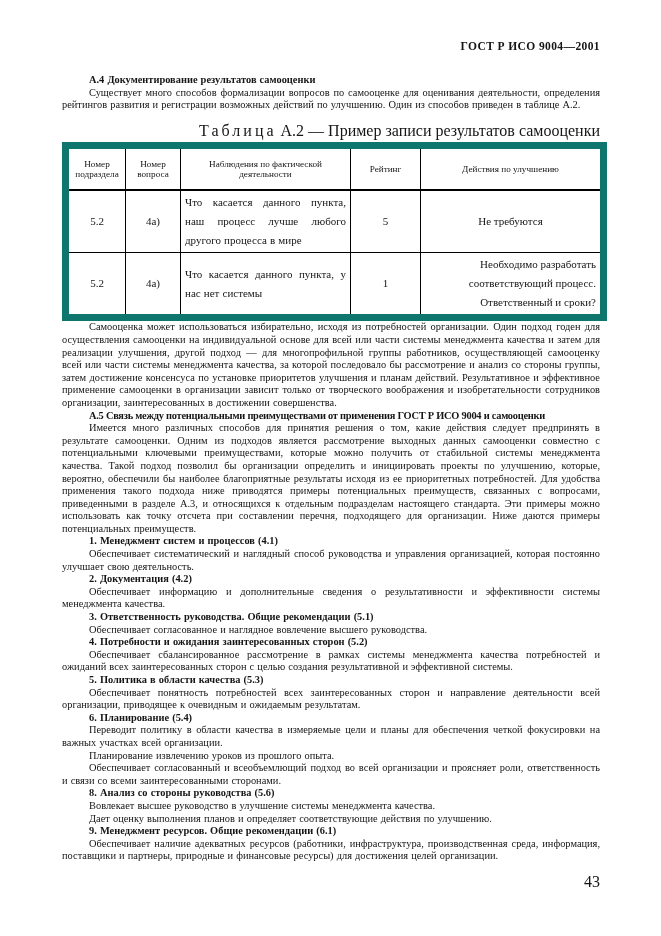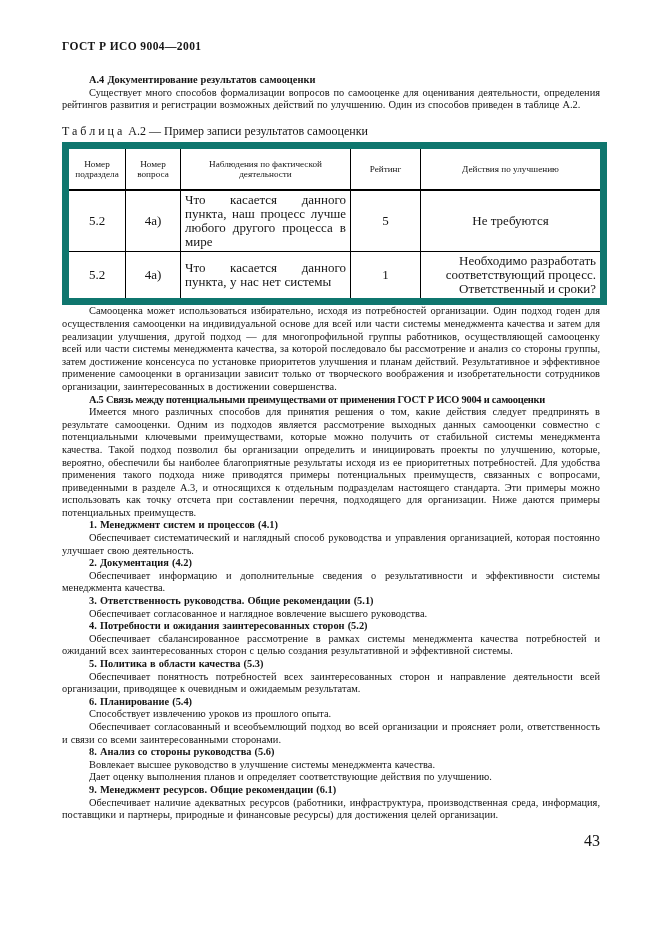--- a/index.html
+++ b/index.html
@@ -10,40 +10,41 @@
     font-family:"Liberation Serif","DejaVu Serif",serif;
     color:#151515;
     overflow:hidden;
     margin:0 auto;
   }
   .content {
     position:absolute;
     left:62px; top:40px; width:538px;
   }
   .doc-header {
+    text-align:right;
     font-weight:bold;
     font-size:11.5px;
     letter-spacing:0.4px;
     margin:0 0 22px 0;
   }
   p.t {
     margin:0;
     font-size:10.4px;
     line-height:12.6px;
     text-align:justify;
     text-indent:27px;
     word-spacing:0.5px;
   }
   p.b { font-weight:bold; }
   p.tight { letter-spacing:-0.25px; word-spacing:0; }
   .tbl-caption {
     margin:13px 0 0 0;
-    font-size:12px;
+    font-size:16px;
     line-height:12.6px;
-    text-align:left;
+    text-align:right;
   }
   .tbl-caption .spaced { letter-spacing:3px; }
   table.gost {
     width:538px;
     border-collapse:collapse;
     margin-top:5px;
     table-layout:fixed;
   }
   table.gost th, table.gost td {
     border:1px solid #000;
@@ -54,22 +55,22 @@
   table.gost { border:7px solid #0f766e; }
   table.gost thead th {
     font-weight:normal;
     font-size:9.2px;
     line-height:10.8px;
     text-align:center;
     border-bottom:2px solid #000;
     height:36px;
   }
   table.gost td {
-    font-size:13px;
-    line-height:14px;
+    font-size:11px;
+    line-height:19px;
     text-align:center;
   }
   table.gost td.just {
     text-align:justify;
     word-spacing:0.4px;
   }
   table.gost td.leftcell { text-align:right; }
   .prewrap { white-space:pre-line; }
   tr.r1 td { height:43px; }
   tr.r2 td { height:40px; }
@@ -143,21 +144,22 @@
     <p class="t b">3. Ответственность руководства. Общие рекомендации (5.1)</p>
     <p class="t">Обеспечивает согласованное и наглядное вовлечение высшего руководства.</p>
 
     <p class="t b">4. Потребности и ожидания заинтересованных сторон (5.2)</p>
     <p class="t">Обеспечивает сбалансированное рассмотрение в рамках системы менеджмента качества потребностей и ожиданий всех заинтересованных сторон с целью создания результативной и эффективной системы.</p>
 
     <p class="t b">5. Политика в области качества (5.3)</p>
     <p class="t">Обеспечивает понятность потребностей всех заинтересованных сторон и направление деятельности всей организации, приводящее к очевидным и ожидаемым результатам.</p>
 
     <p class="t b">6. Планирование (5.4)</p>
-    <p class="t">Способствует извлечению уроков из прошлого опыта.</p>
+    <p class="t">Переводит политику в области качества в измеряемые цели и планы для обеспечения четкой фокусировки на важных участках всей организации.</p>
+    <p class="t">Планирование извлечению уроков из прошлого опыта.</p>
 
     <p class="t">Обеспечивает согласованный и всеобъемлющий подход во всей организации и проясняет роли, ответственность и связи со всеми заинтересованными сторонами.</p>
 
     <p class="t b">8. Анализ со стороны руководства (5.6)</p>
     <p class="t">Вовлекает высшее руководство в улучшение системы менеджмента качества.</p>
     <p class="t">Дает оценку выполнения планов и определяет соответствующие действия по улучшению.</p>
 
     <p class="t b">9. Менеджмент ресурсов. Общие рекомендации (6.1)</p>
     <p class="t">Обеспечивает наличие адекватных ресурсов (работники, инфраструктура, производственная среда, информация, поставщики и партнеры, природные и финансовые ресурсы) для достижения целей организации.</p>
 

